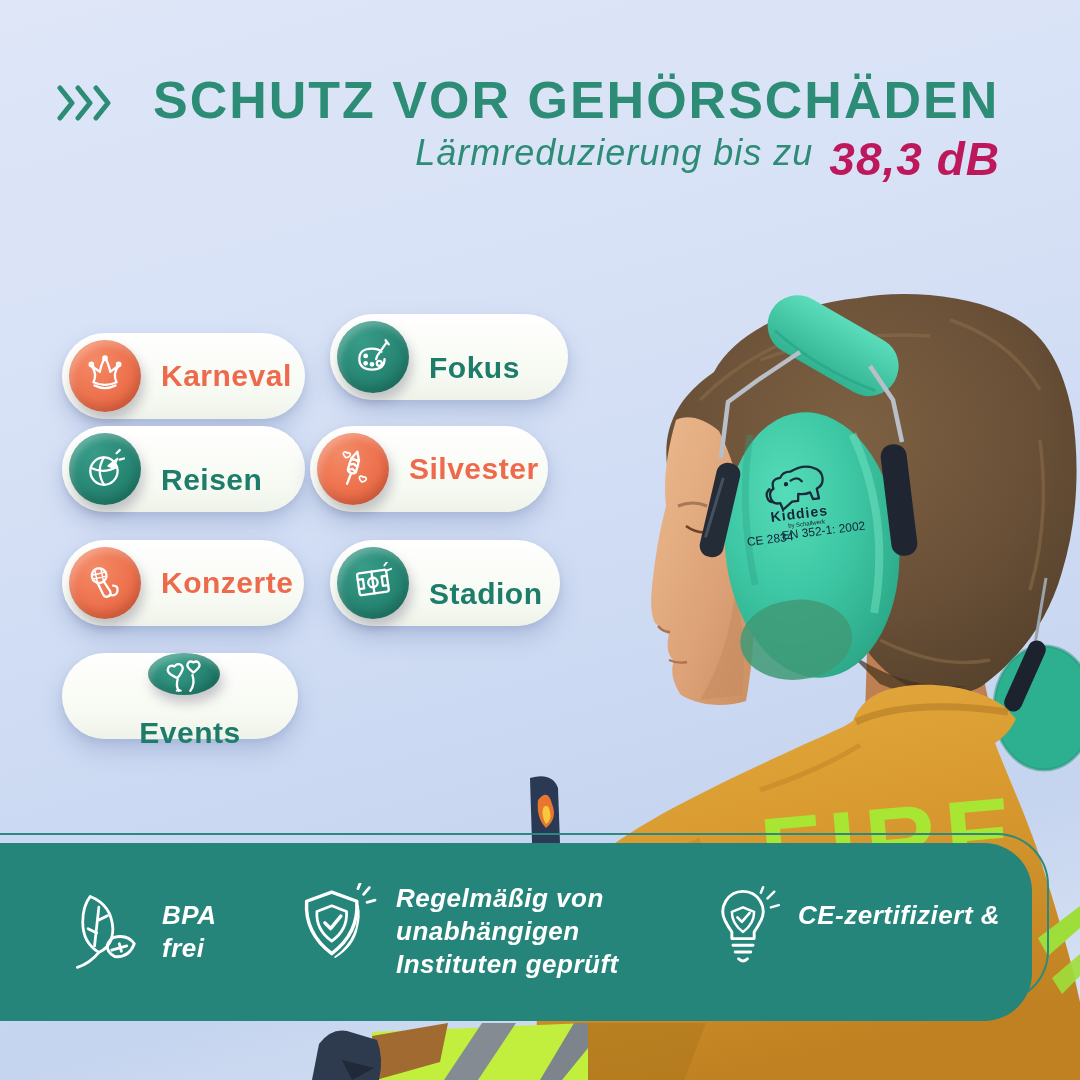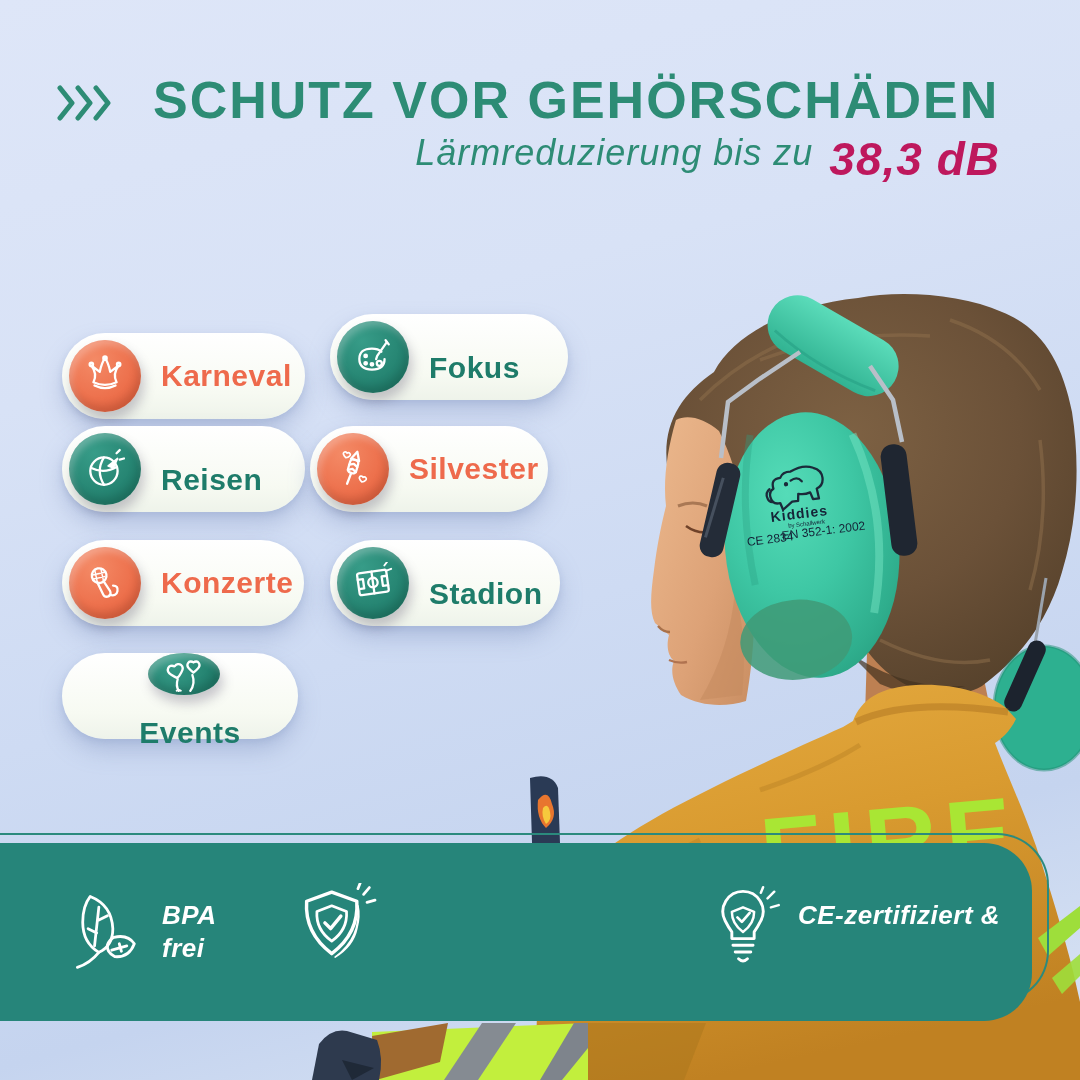--- a/index.html
+++ b/index.html
@@ -325,20 +325,25 @@
 
   <svg class="bi bi2" width="92" height="98" viewBox="0 0 80 86">
     <g class="stroke-ic" stroke-width="3">
       <path d="M38,8 L60,16 Q62,44 38,62 Q14,44 16,16 Z"></path>
       <path d="M61,20 Q64,48 41,65 Q57,55 60,40 Q63,29 61,20 Z" fill="#fff" stroke-width="1.5"></path>
       <path d="M38,20 L51,25 Q52,41 38,51 Q24,41 25,25 Z" stroke-width="2.4"></path>
       <path d="M32,35 L37,40 L46,29"></path>
       <path d="M66,10 L71,4 M69,17 L76,15 M61,5 L63,0" stroke-width="2.4"></path>
       </g>
   </svg>
+  <div class="b-text bt2 bi">
+    <div>Regelmäßig von</div>
+    <div>unabhängigen</div>
+    <div>Instituten geprüft</div>
+  </div>
 
   <svg class="bi bi3" width="90" height="96" viewBox="0 0 80 86">
     <g class="stroke-ic" stroke-width="2.6">
       <path d="M56,32 a18,18 0 1 0 -32,0 q3,6 6,10 l0,6 l20,0 l0,-6 q3,-4 6,-10 z"></path>
       <path d="M31,54 L49,54 M33,60 L47,60 M36,66 Q40,70 44,66"></path>
       <path d="M40,20 L50,24 Q50,35 40,42 Q30,35 30,24 Z" stroke-width="2.2"></path>
       <path d="M35,29 L39,33 L46,25" stroke-width="2.4"></path>
       <path d="M62,12 L68,6 M65,20 L72,18 M56,7 L58,2" stroke-width="2.2"></path>
       </g>
   </svg>

